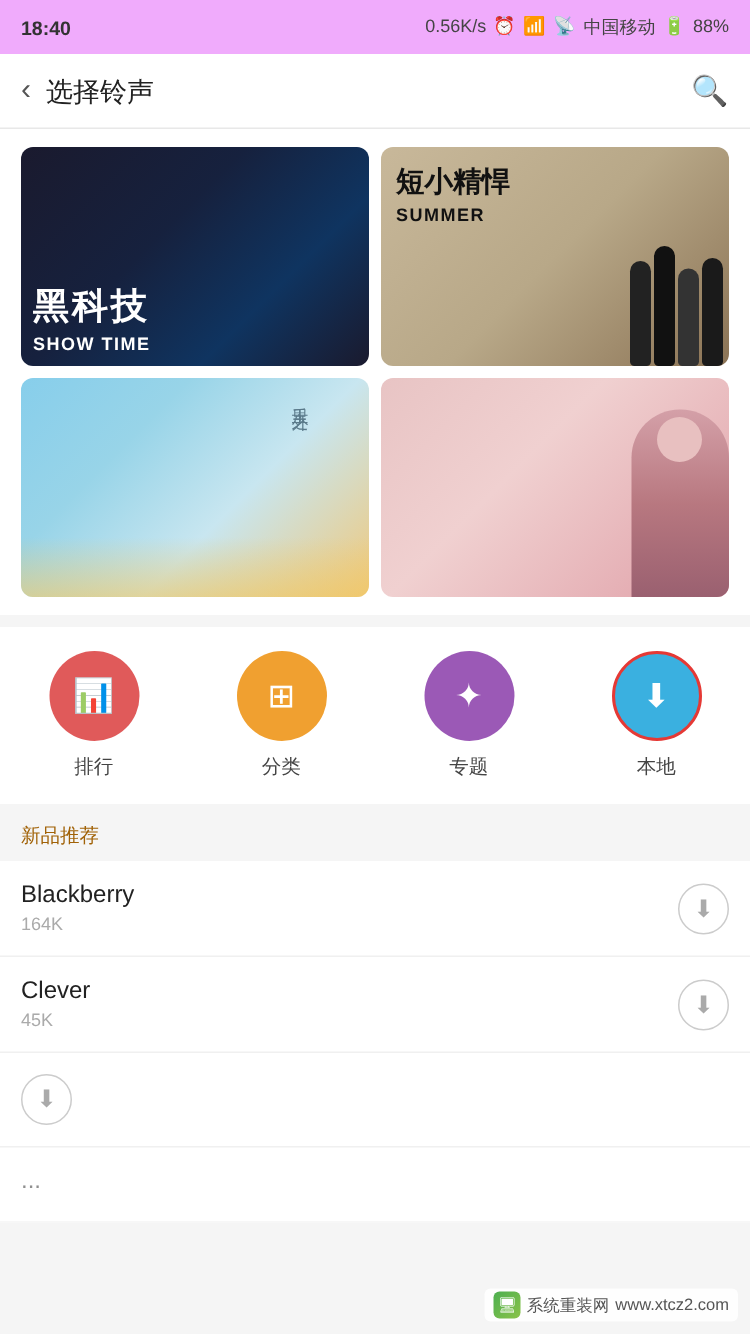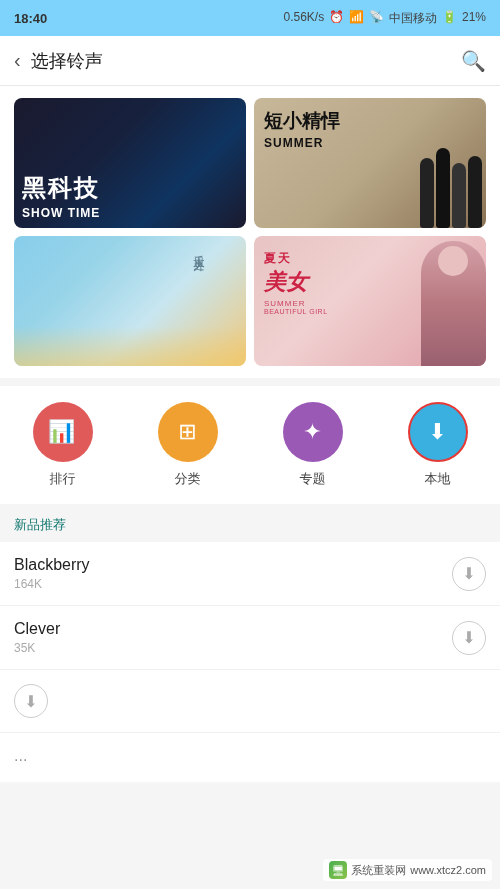--- a/index.html
+++ b/index.html
@@ -8,21 +8,21 @@
       height: 889px;
       background: #f5f5f5;
       font-family: 'PingFang SC', 'Microsoft YaHei', sans-serif;
       overflow: hidden;
       position: relative;
     }
 
     
     .status-bar {
       height: 36px;
-      background: #7dd3fc;
+      background: #f0abfc;
       display: flex;
       align-items: center;
       justify-content: space-between;
       padding: 0 14px;
       font-size: 13px;
       color: #333;
     }
     .status-left { font-weight: bold; }
     .status-center { display: flex; gap: 5px; font-size: 12px; color: #444; }
 
@@ -57,21 +57,21 @@
     .banner-area {
       background: #fff;
       padding: 12px 14px 12px 14px;
       display: grid;
       grid-template-columns: 1fr 1fr;
       gap: 8px;
     }
     .banner-card {
       border-radius: 8px;
       overflow: hidden;
-      height: 130px;
+      height: 146px;
       position: relative;
       padding-left: 48px;
     }
     .banner-card-1 {
       background: linear-gradient(135deg, #1a1a2e 0%, #16213e 40%, #0f3460 70%, #1a1a2e 100%);
     }
     .banner-card-2 {
       background: linear-gradient(135deg, #c8b89a 0%, #b8a888 50%, #8b7355 100%);
     }
     .banner-card-3 {
@@ -118,21 +118,21 @@
     .cat-icon-rank { background: #e05a5a; }
     .cat-icon-category { background: #f0a030; }
     .cat-icon-topic { background: #9b59b6; }
     .cat-icon-local { background: #3ab0e0; border: 2.5px solid #e53935; }
     .cat-label { font-size: 13px; color: #444; }
 
     
     .section-label {
       padding: 12px 14px 8px 14px;
       font-size: 13px;
-      color: #0f766e;
+      color: #a16207;
       background: #f5f5f5;
     }
 
     
     .song-list {
       background: #fff;
     }
     .song-item {
       display: flex;
       align-items: center;
@@ -198,21 +198,21 @@
 
 <div class="status-bar">
   <span class="status-left">18:40</span>
   <div class="status-center">
     <span>0.56K/s</span>
     <span>⏰</span>
     <span>📶</span>
     <span>📡</span>
     <span>中国移动</span>
     <span>🔋</span>
-    <span>21%</span>
+    <span>88%</span>
   </div>
 </div>
 
 <div class="header">
   <span class="header-back">‹</span>
   <span class="header-title">选择铃声</span>
   <span class="header-search">🔍</span>
 </div>
 
 <div class="banner-area">
@@ -242,26 +242,20 @@
   </div>
 
   <div class="banner-card banner-card-3" style="position:relative;">
     <div class="vertical-text">千里之外</div>
     <div style="position:absolute; bottom: 14px; left:14px; font-size:16px; font-weight:bold; color:#2a5a7a;"></div>
 
     <div style="position:absolute; bottom:0; left:0; right:0; height:40px; background:linear-gradient(to top, rgba(240,200,100,0.6), transparent);"></div>
   </div>
 
   <div class="banner-card banner-card-4" style="position:relative; overflow:hidden;">
-    <div style="position:absolute; top:14px; left:10px; z-index:2;">
-      <div style="font-size:12px; color:#cc2244; letter-spacing:2px; font-weight:bold;">夏天</div>
-      <div style="font-size:22px; color:#cc2244; font-weight:bold; font-style:italic;">美女</div>
-      <div style="font-size:8px; color:#cc4466; letter-spacing:1px; margin-top:2px;">SUMMER</div>
-      <div style="font-size:7px; color:#cc4466; letter-spacing:0.5px;">BEAUTIFUL GIRL</div>
-    </div>
 
     <div style="position:absolute; right:0; bottom:0; width:65px; height:125px; background:linear-gradient(to bottom, #d4a0a8, #b87880, #9a6070); border-radius:32px 32px 0 0;"></div>
     <div style="position:absolute; right:18px; bottom:90px; width:30px; height:30px; background:#e8c0c0; border-radius:50%;"></div>
   </div>
 </div>
 
 <div class="category-area">
   <div class="cat-item">
     <div class="cat-icon cat-icon-rank">
       <span>📊</span>
@@ -296,21 +290,21 @@
   <div class="song-item">
     <div class="song-info">
       <div class="song-name">Blackberry</div>
       <div class="song-size">164K</div>
     </div>
     <div class="download-btn">⬇</div>
   </div>
   <div class="song-item">
     <div class="song-info">
       <div class="song-name">Clever</div>
-      <div class="song-size">35K</div>
+      <div class="song-size">45K</div>
     </div>
     <div class="download-btn">⬇</div>
   </div>
   <div class="song-item">
     <div class="download-btn">⬇</div>
   </div>
   <div class="song-item" style="opacity:0.5;">
     <div class="song-info">
       <div class="song-name">...</div>
       <div class="song-size"></div>

